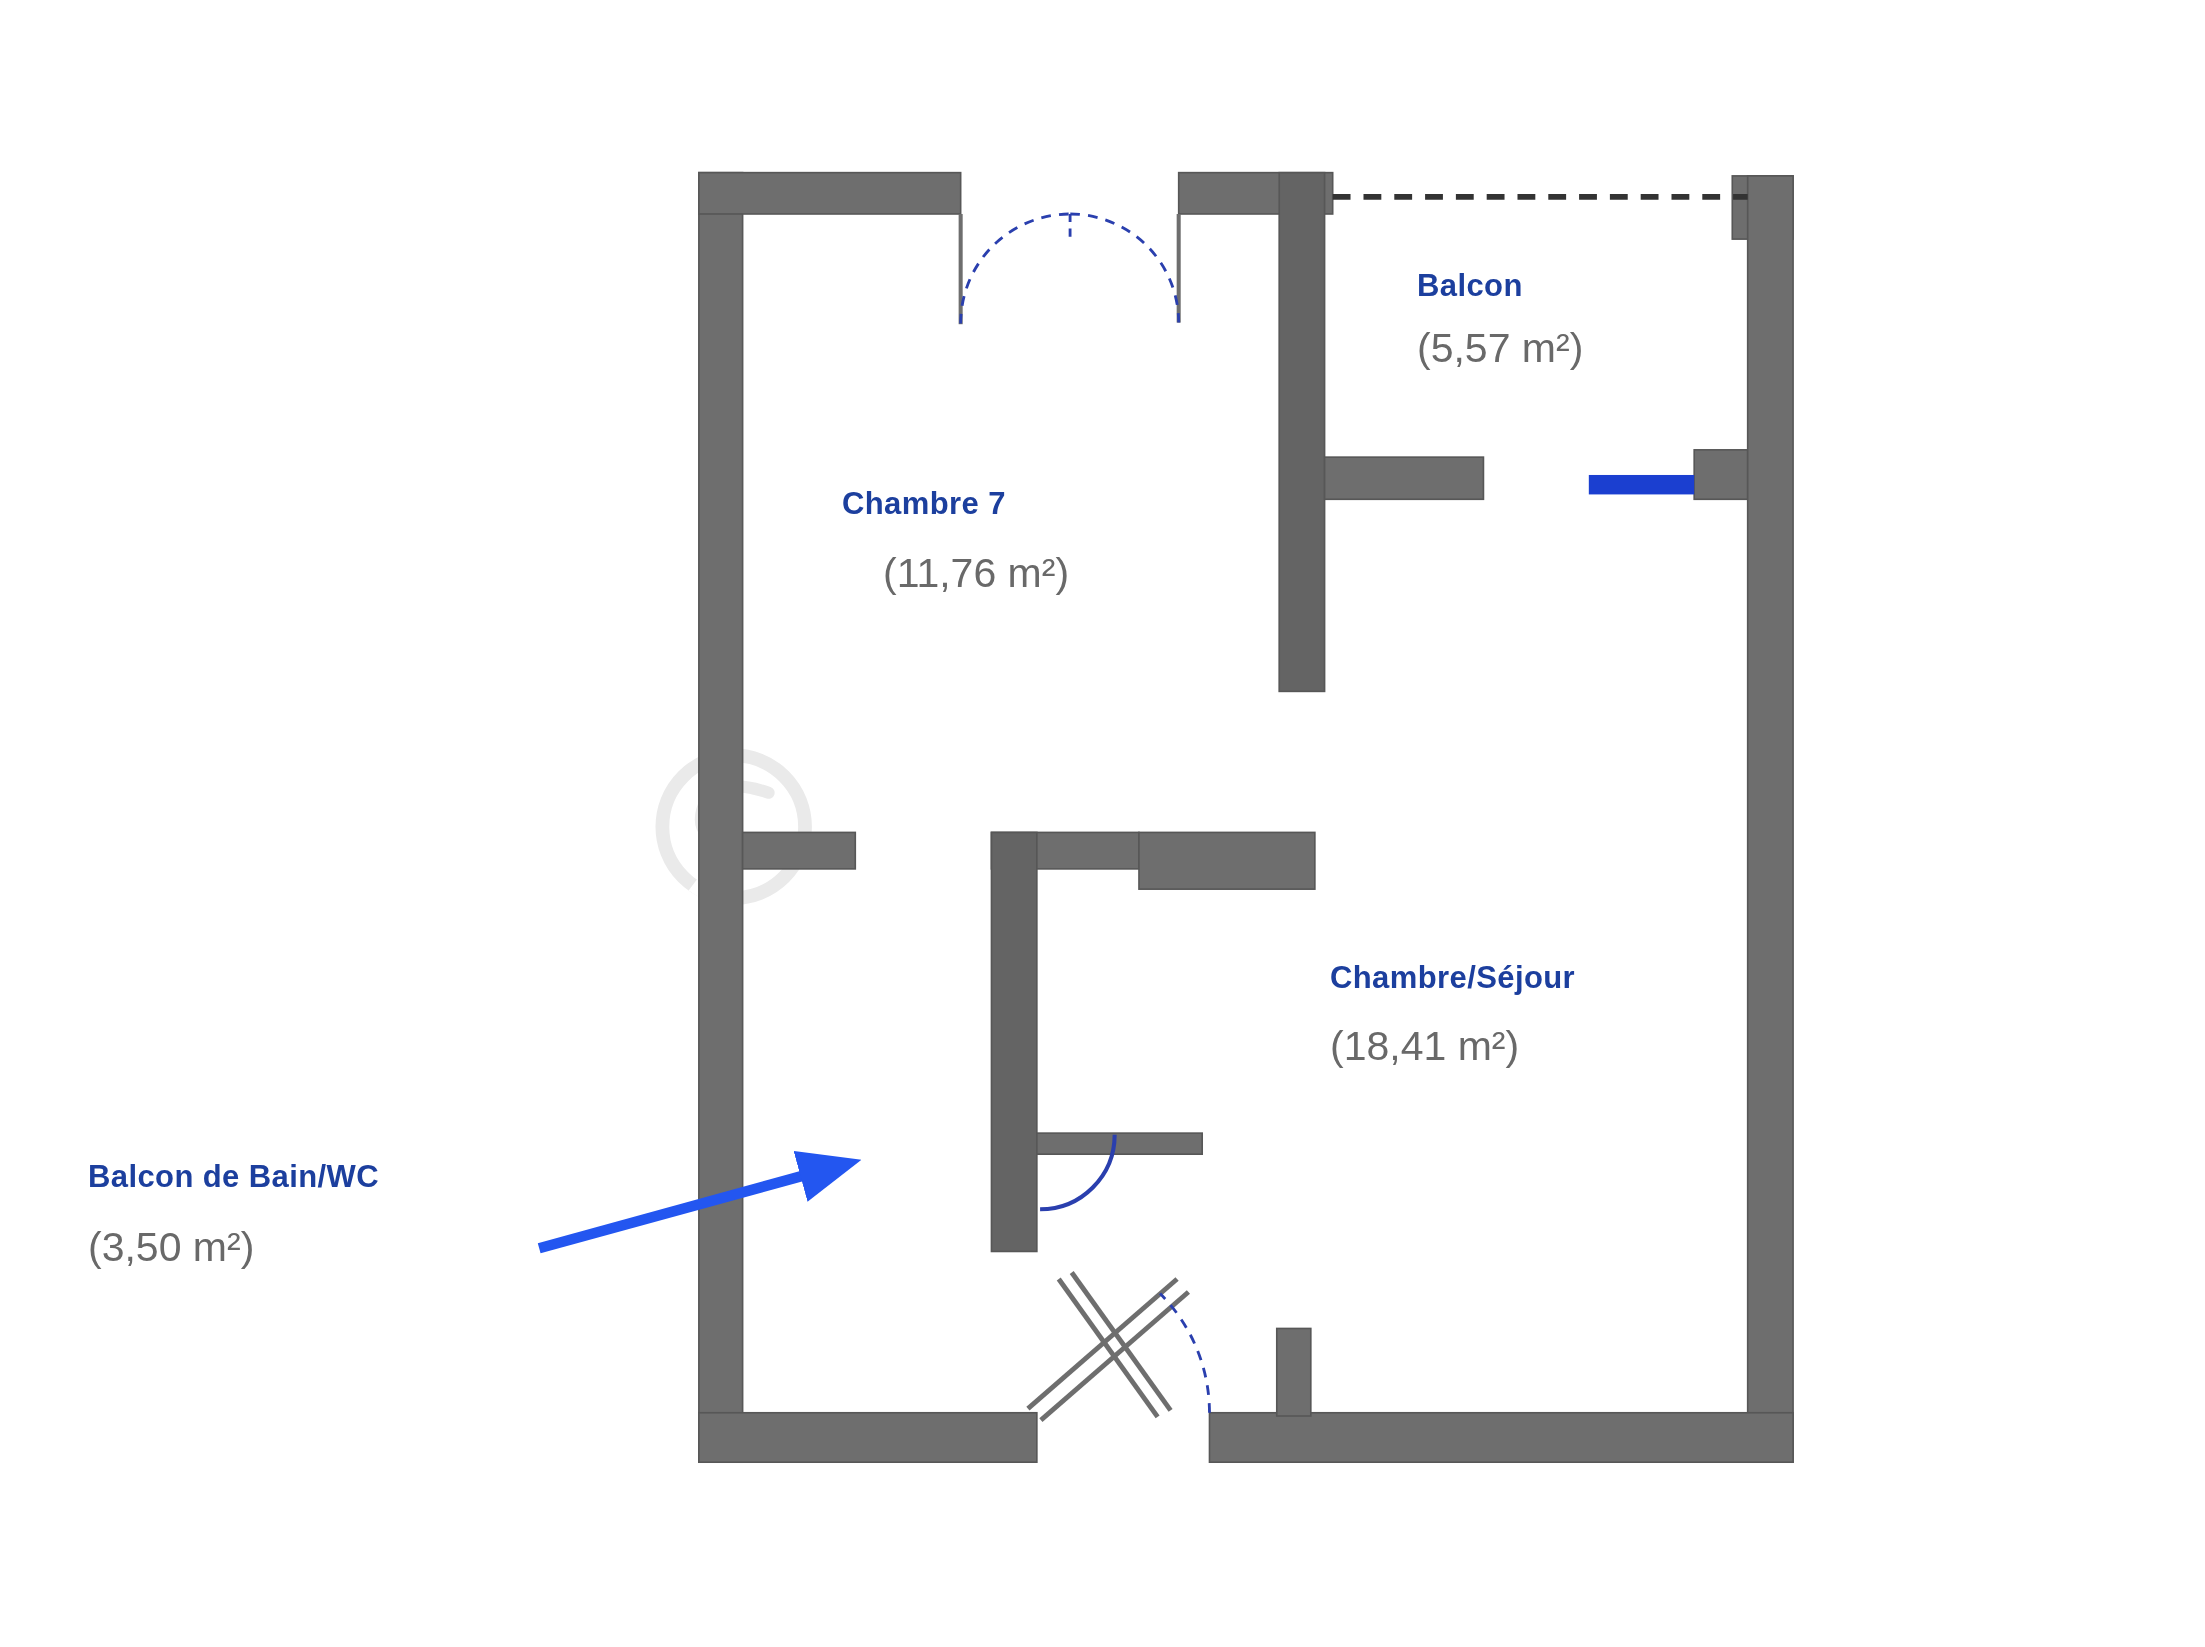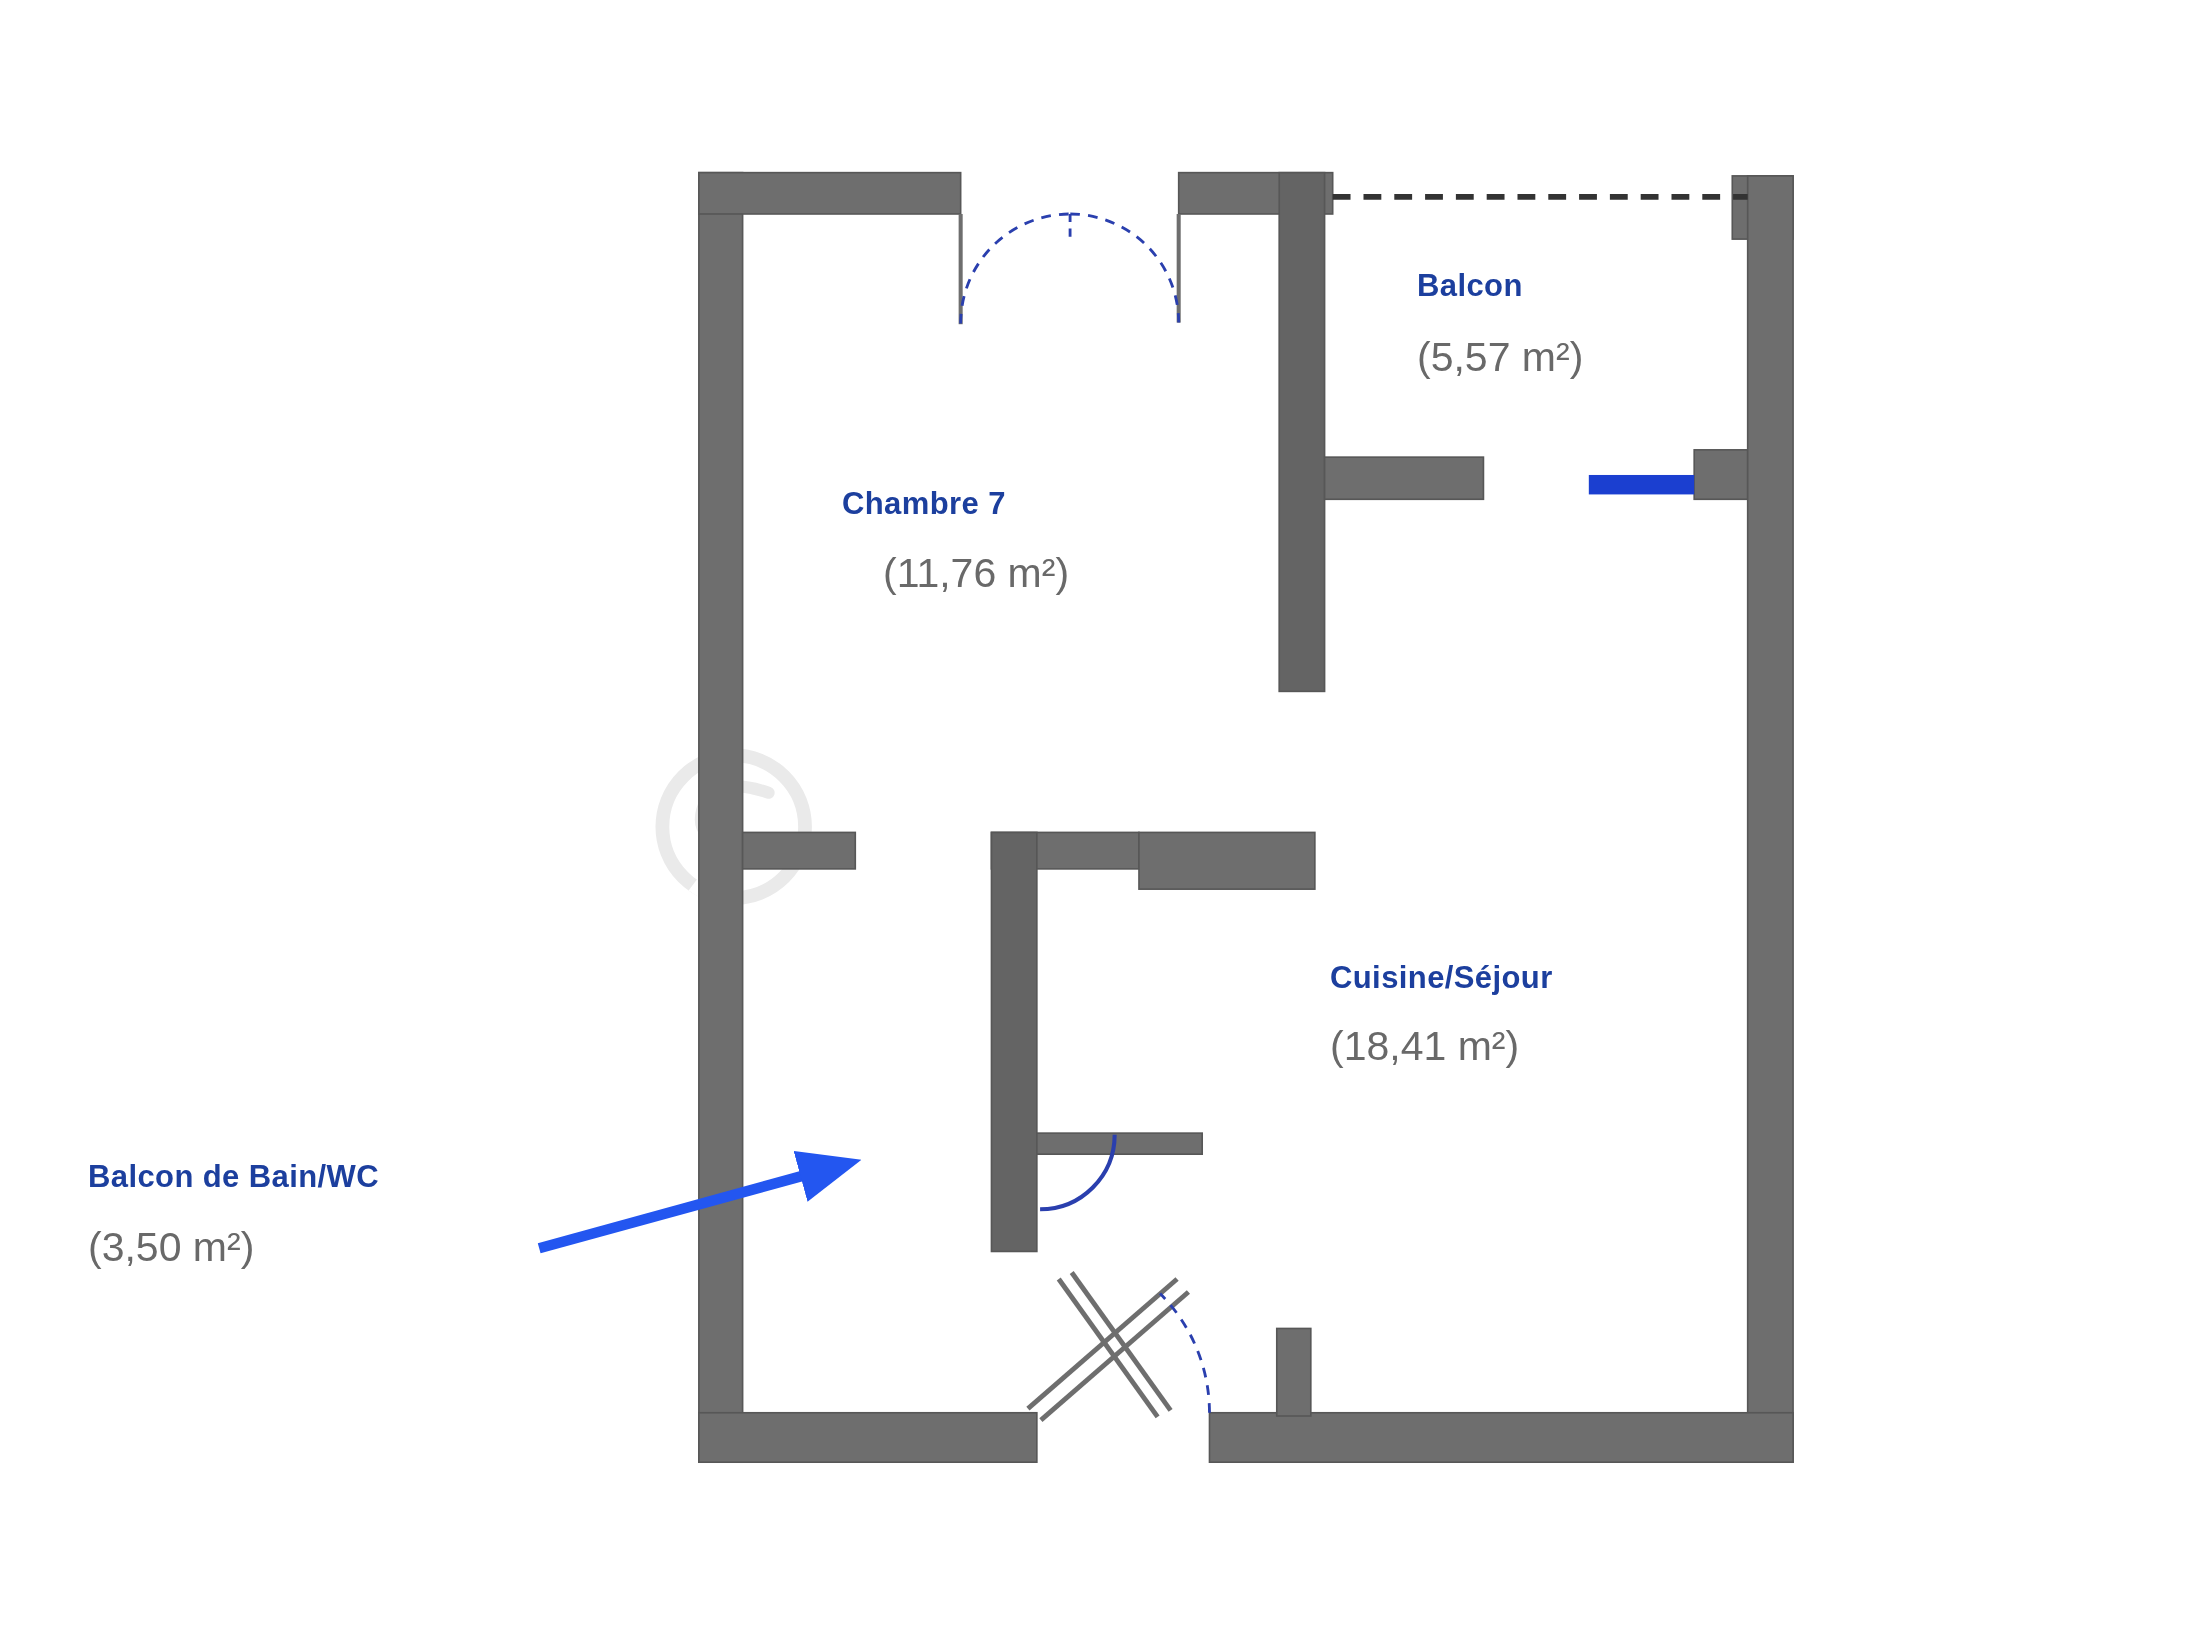--- a/index.html
+++ b/index.html
@@ -108,22 +108,22 @@
     </g>
 
     <line x1="665" y1="1540" x2="1000" y2="1448" stroke="#2356f0" stroke-width="13" marker-end="url(#arrowhead)"></line>
   </svg>
 
 
   <div class="room-name" style="left:842px; top:486px;">Chambre 7</div>
   <div class="room-area" style="left:883px; top:550px;">(11,76 m²)</div>
 
   <div class="room-name" style="left:1417px; top:268px;">Balcon</div>
-  <div class="room-area" style="left:1417px; top:334px;">(5,57 m²)</div>
+  <div class="room-area" style="left:1417px; top:325px;">(5,57 m²)</div>
 
-  <div class="room-name" style="left:1330px; top:960px;">Cuisine/Séjour</div>
+  <div class="room-name" style="left:1330px; top:960px;">Chambre/Séjour</div>
   <div class="room-area" style="left:1330px; top:1023px;">(18,41 m²)</div>
 
   <div class="room-name" style="left:88px; top:1159px;">Balcon de Bain/WC</div>
   <div class="room-area" style="left:88px; top:1224px;">(3,50 m²)</div>
 
 </div>
 
 
 </body></html>

